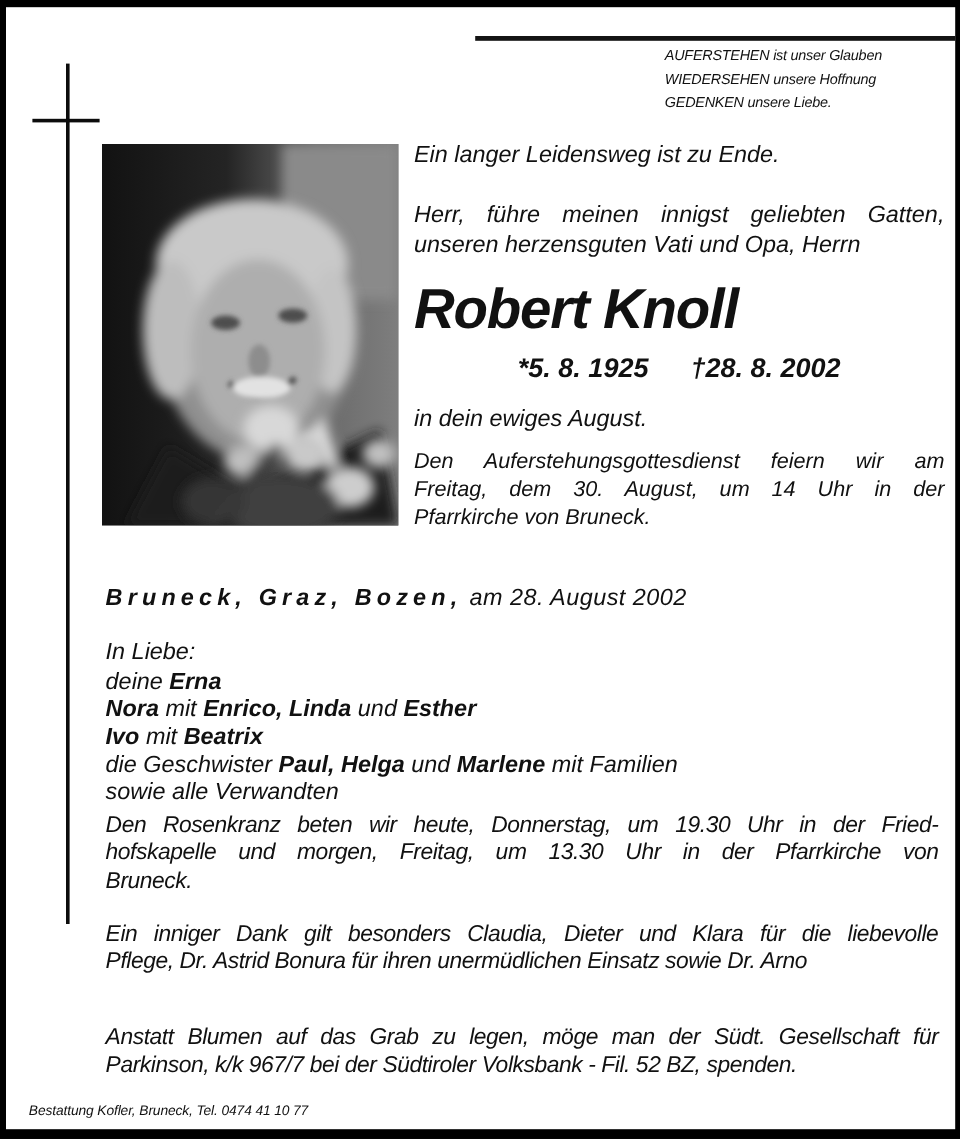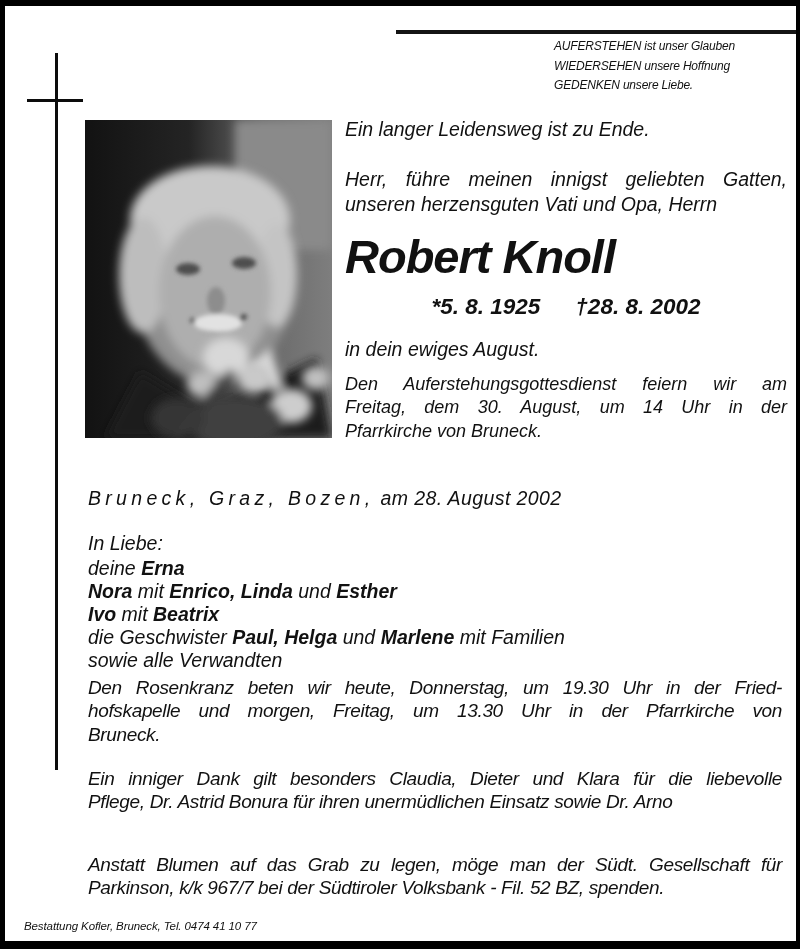--- a/index.html
+++ b/index.html
@@ -22,21 +22,21 @@
   .motto{position:absolute;left:514px;top:37px;width:292px;font-size:12px;line-height:19.5px;letter-spacing:-0.2px;margin-left:40px;}
   .intro{position:absolute;left:345px;top:118px;font-size:19.5px;}
   .address{position:absolute;left:345px;top:167px;width:442px;font-size:19.5px;line-height:25px;}
   .name{position:absolute;left:345px;top:228px;width:442px;
         font-size:47px;line-height:58px;font-weight:700;letter-spacing:-1px;}
   .dates{position:absolute;left:345px;top:294px;width:442px;display:flex;justify-content:center;gap:35px;
          font-size:22.5px;font-weight:700;}
   .light{position:absolute;left:345px;top:338px;font-size:19.5px;}
   .service{position:absolute;left:345px;top:373px;width:442px;font-size:18px;line-height:23.4px;}
   .dateline{position:absolute;left:88px;top:487px;font-size:19.5px;white-space:nowrap;}
-  .dateline .places{letter-spacing:4.3px;}
+  .dateline .places{letter-spacing:4.3px;font-weight:bold;}
   .dateline .date{margin-left:6px;letter-spacing:.4px;}
   .inliebe{position:absolute;left:88px;top:532px;font-size:19.5px;}
   .family{position:absolute;left:88px;top:557px;width:600px;font-size:19.5px;line-height:23px;}
   .family .bold{font-weight:700;text-align:center;}
   .cond{letter-spacing:-0.35px;}
   .rosary{position:absolute;left:88px;top:676px;width:694px;font-size:19px;line-height:23.3px;}
   .thanks{position:absolute;left:88px;top:767px;width:694px;font-size:19px;line-height:23.3px;}
   .donation{position:absolute;left:88px;top:853px;width:694px;font-size:19px;line-height:23.3px;}
   .footer{position:absolute;left:24px;top:920px;font-size:11.5px;letter-spacing:-0.1px;}
   

